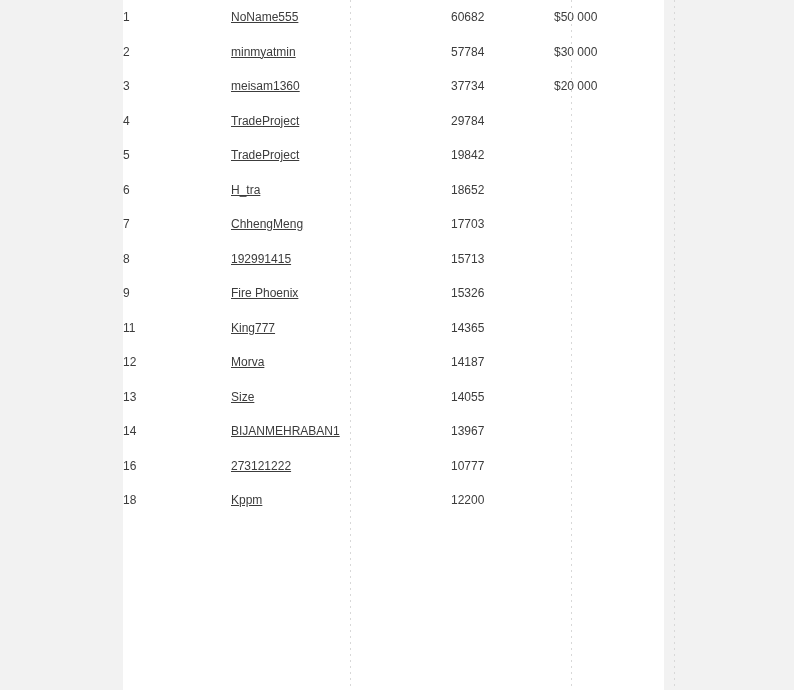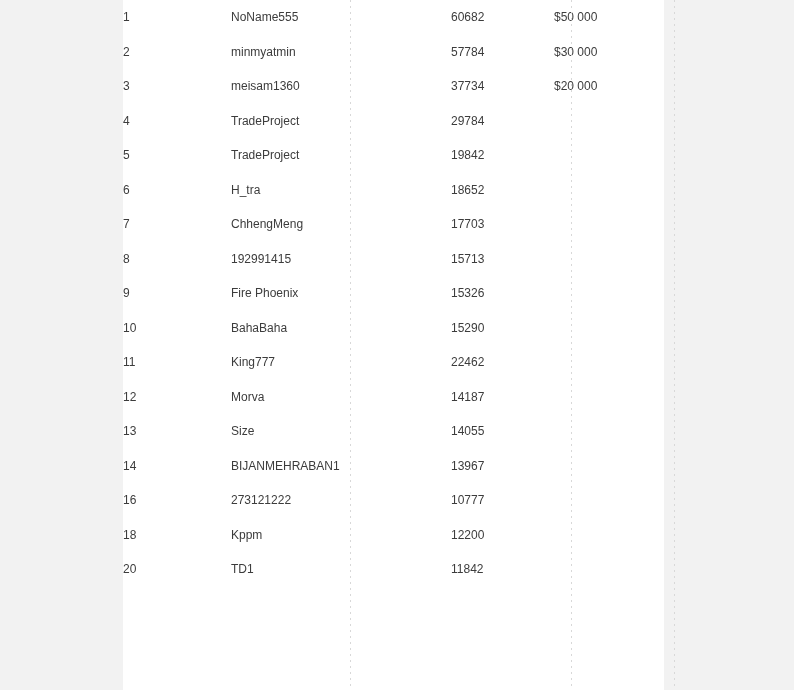--- a/index.html
+++ b/index.html
@@ -34,21 +34,21 @@
   table.leaderboard td {
     font-size: 12px;
     color: #3c3c3c;
     padding: 0;
     vertical-align: middle;
     white-space: nowrap;
     overflow: hidden;
     font-weight: 400;
   }
   td.c-rank   { width: 108px; padding-left: 8px; }
-  td.c-name   { width: 220px; padding-left: 8px; }
+  td.c-name   { width: 220px; padding-left: 8px; text-decoration: underline; }
   td.c-score  { width: 103px; padding-left: 3px; }
   td.c-prize  { width: 110px; padding-left: 3px; }
   .dotsep {
     position: absolute;
     top: 0;
     bottom: 0;
     width: 1px;
     background-image: linear-gradient(to bottom, #d8d8d8 0px, #d8d8d8 2px, rgba(0,0,0,0) 2px, rgba(0,0,0,0) 6px);
     background-size: 1px 6px;
     background-repeat: repeat-y;
@@ -115,29 +115,23 @@
             <td class="c-score">15713</td>
             <td class="c-prize"></td>
           </tr>
           <tr>
             <td class="c-rank">9</td>
             <td class="c-name">Fire Phoenix</td>
             <td class="c-score">15326</td>
             <td class="c-prize"></td>
           </tr>
           <tr>
-            <td class="c-rank">10</td>
-            <td class="c-name">BahaBaha</td>
-            <td class="c-score">15290</td>
-            <td class="c-prize"></td>
-          </tr>
-          <tr>
             <td class="c-rank">11</td>
             <td class="c-name">King777</td>
-            <td class="c-score">22462</td>
+            <td class="c-score">14365</td>
             <td class="c-prize"></td>
           </tr>
           <tr>
             <td class="c-rank">12</td>
             <td class="c-name">Morva</td>
             <td class="c-score">14187</td>
             <td class="c-prize"></td>
           </tr>
           <tr>
             <td class="c-rank">13</td>
@@ -156,22 +150,16 @@
             <td class="c-name">273121222</td>
             <td class="c-score">10777</td>
             <td class="c-prize"></td>
           </tr>
           <tr>
             <td class="c-rank">18</td>
             <td class="c-name">Kppm</td>
             <td class="c-score">12200</td>
             <td class="c-prize"></td>
           </tr>
-          <tr>
-            <td class="c-rank">20</td>
-            <td class="c-name">TD1</td>
-            <td class="c-score">11842</td>
-            <td class="c-prize"></td>
-          </tr>
         </tbody>
     </table>
   </div>
 </div>
 
 </body></html>

